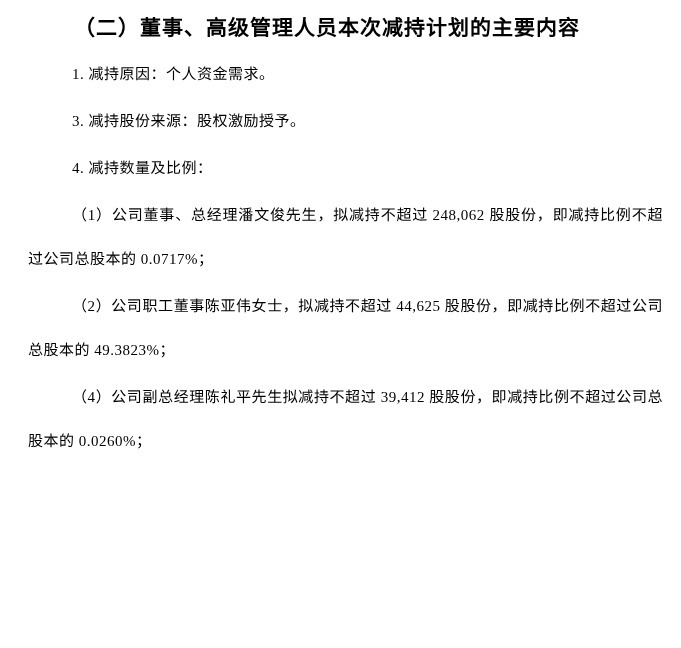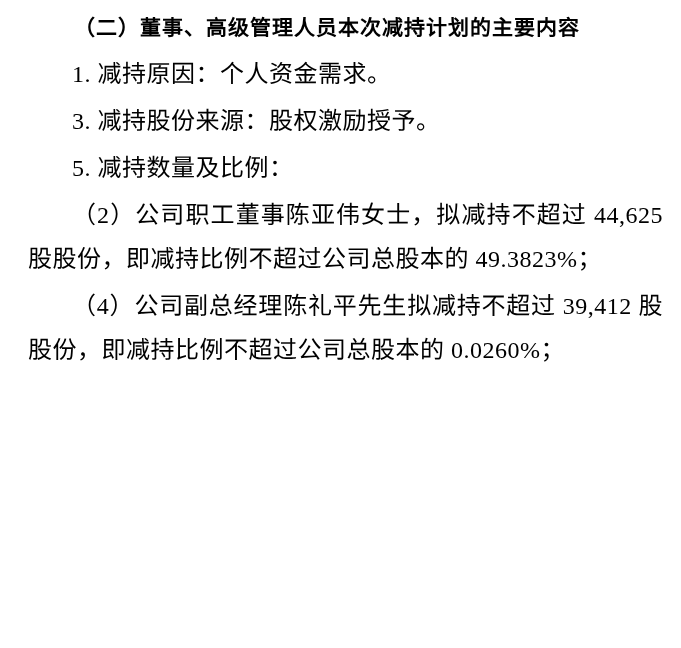--- a/index.html
+++ b/index.html
@@ -22,39 +22,40 @@
     margin: 0 0 2px 0;
     font-size: 21px;
     line-height: 44px;
     font-weight: bold;
     text-indent: 46px;
     letter-spacing: 1px;
     white-space: nowrap;
   }
   .doc-paragraph {
     margin: 0 0 3px 0;
-    font-size: 24px;
+    font-size: 15px;
     line-height: 44px;
     text-indent: 44px;
     text-align: justify;
     text-justify: inter-character;
     letter-spacing: 0.5px;
   }
 </style>
 </head>
 <body>
 
 <div class="page">
   <h1 class="doc-heading">（二）董事、高级管理人员本次减持计划的主要内容</h1>
 
   <p class="doc-paragraph">1. 减持原因：个人资金需求。</p>
 
   <p class="doc-paragraph">3. 减持股份来源：股权激励授予。</p>
 
-  <p class="doc-paragraph">5. 减持数量及比例：</p>
+  <p class="doc-paragraph">4. 减持数量及比例：</p>
 
+  <p class="doc-paragraph">（1）公司董事、总经理潘文俊先生，拟减持不超过 248,062 股股份，即减持比例不超过公司总股本的 0.0717%；</p>
 
   <p class="doc-paragraph">（2）公司职工董事陈亚伟女士，拟减持不超过 44,625 股股份，即减持比例不超过公司总股本的 49.3823%；</p>
 
 
   <p class="doc-paragraph">（4）公司副总经理陈礼平先生拟减持不超过 39,412 股股份，即减持比例不超过公司总股本的 0.0260%；</p>
 
 </div>
 
 </body></html>

